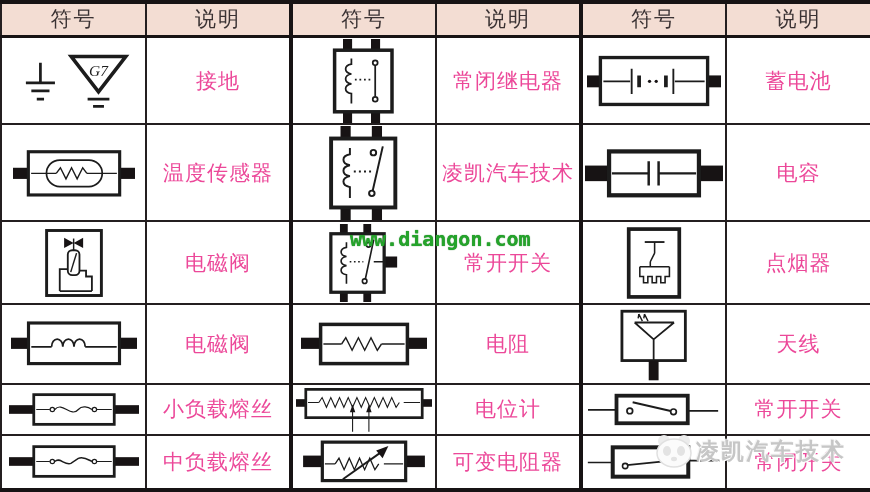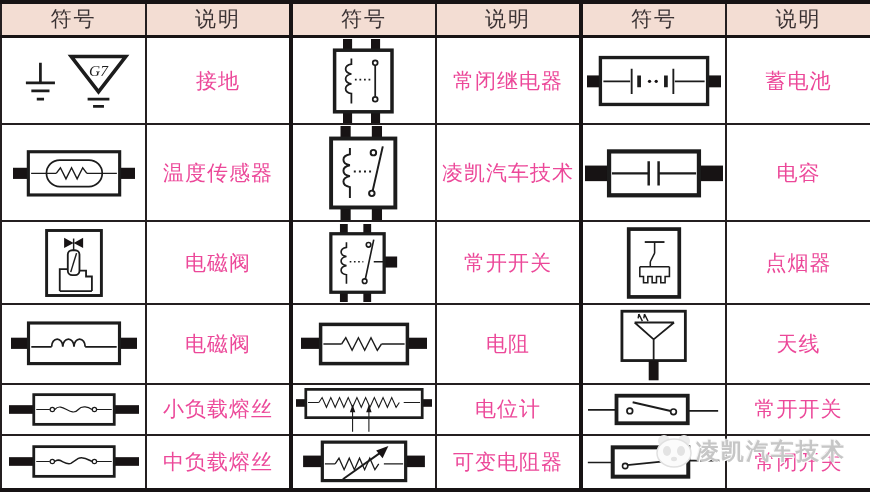--- a/index.html
+++ b/index.html
@@ -274,20 +274,21 @@
         <circle class="ln" stroke-width="1.8" cx="42" cy="27" r="3"></circle>
         <circle class="ln" stroke-width="1.8" cx="96" cy="22" r="3"></circle>
         <path class="ln" stroke-width="2" d="M44,26 L94,21"></path>
       </svg>
     </td>
     <td class="desc">常闭开关</td>
   </tr>
 </tbody>
     </table>
 
+<div id="wm-site">www.diangon.com</div>
 
 <div id="wm-brand">
   <svg width="44" height="40" viewBox="0 0 44 40">
     <circle cx="12" cy="10" r="6" fill="#ececec"></circle>
         <circle cx="32" cy="10" r="6" fill="#ececec"></circle>
     <ellipse cx="22" cy="22" rx="17" ry="14" fill="#fbfbfb" stroke="#e0e0e0" stroke-width="1.5"></ellipse>
     <ellipse cx="15" cy="20" rx="4" ry="5" fill="#e3e3e3"></ellipse>
         <ellipse cx="29" cy="20" rx="4" ry="5" fill="#e3e3e3"></ellipse>
     <ellipse cx="22" cy="28" rx="3" ry="2.2" fill="#e3e3e3"></ellipse>
   </svg>

